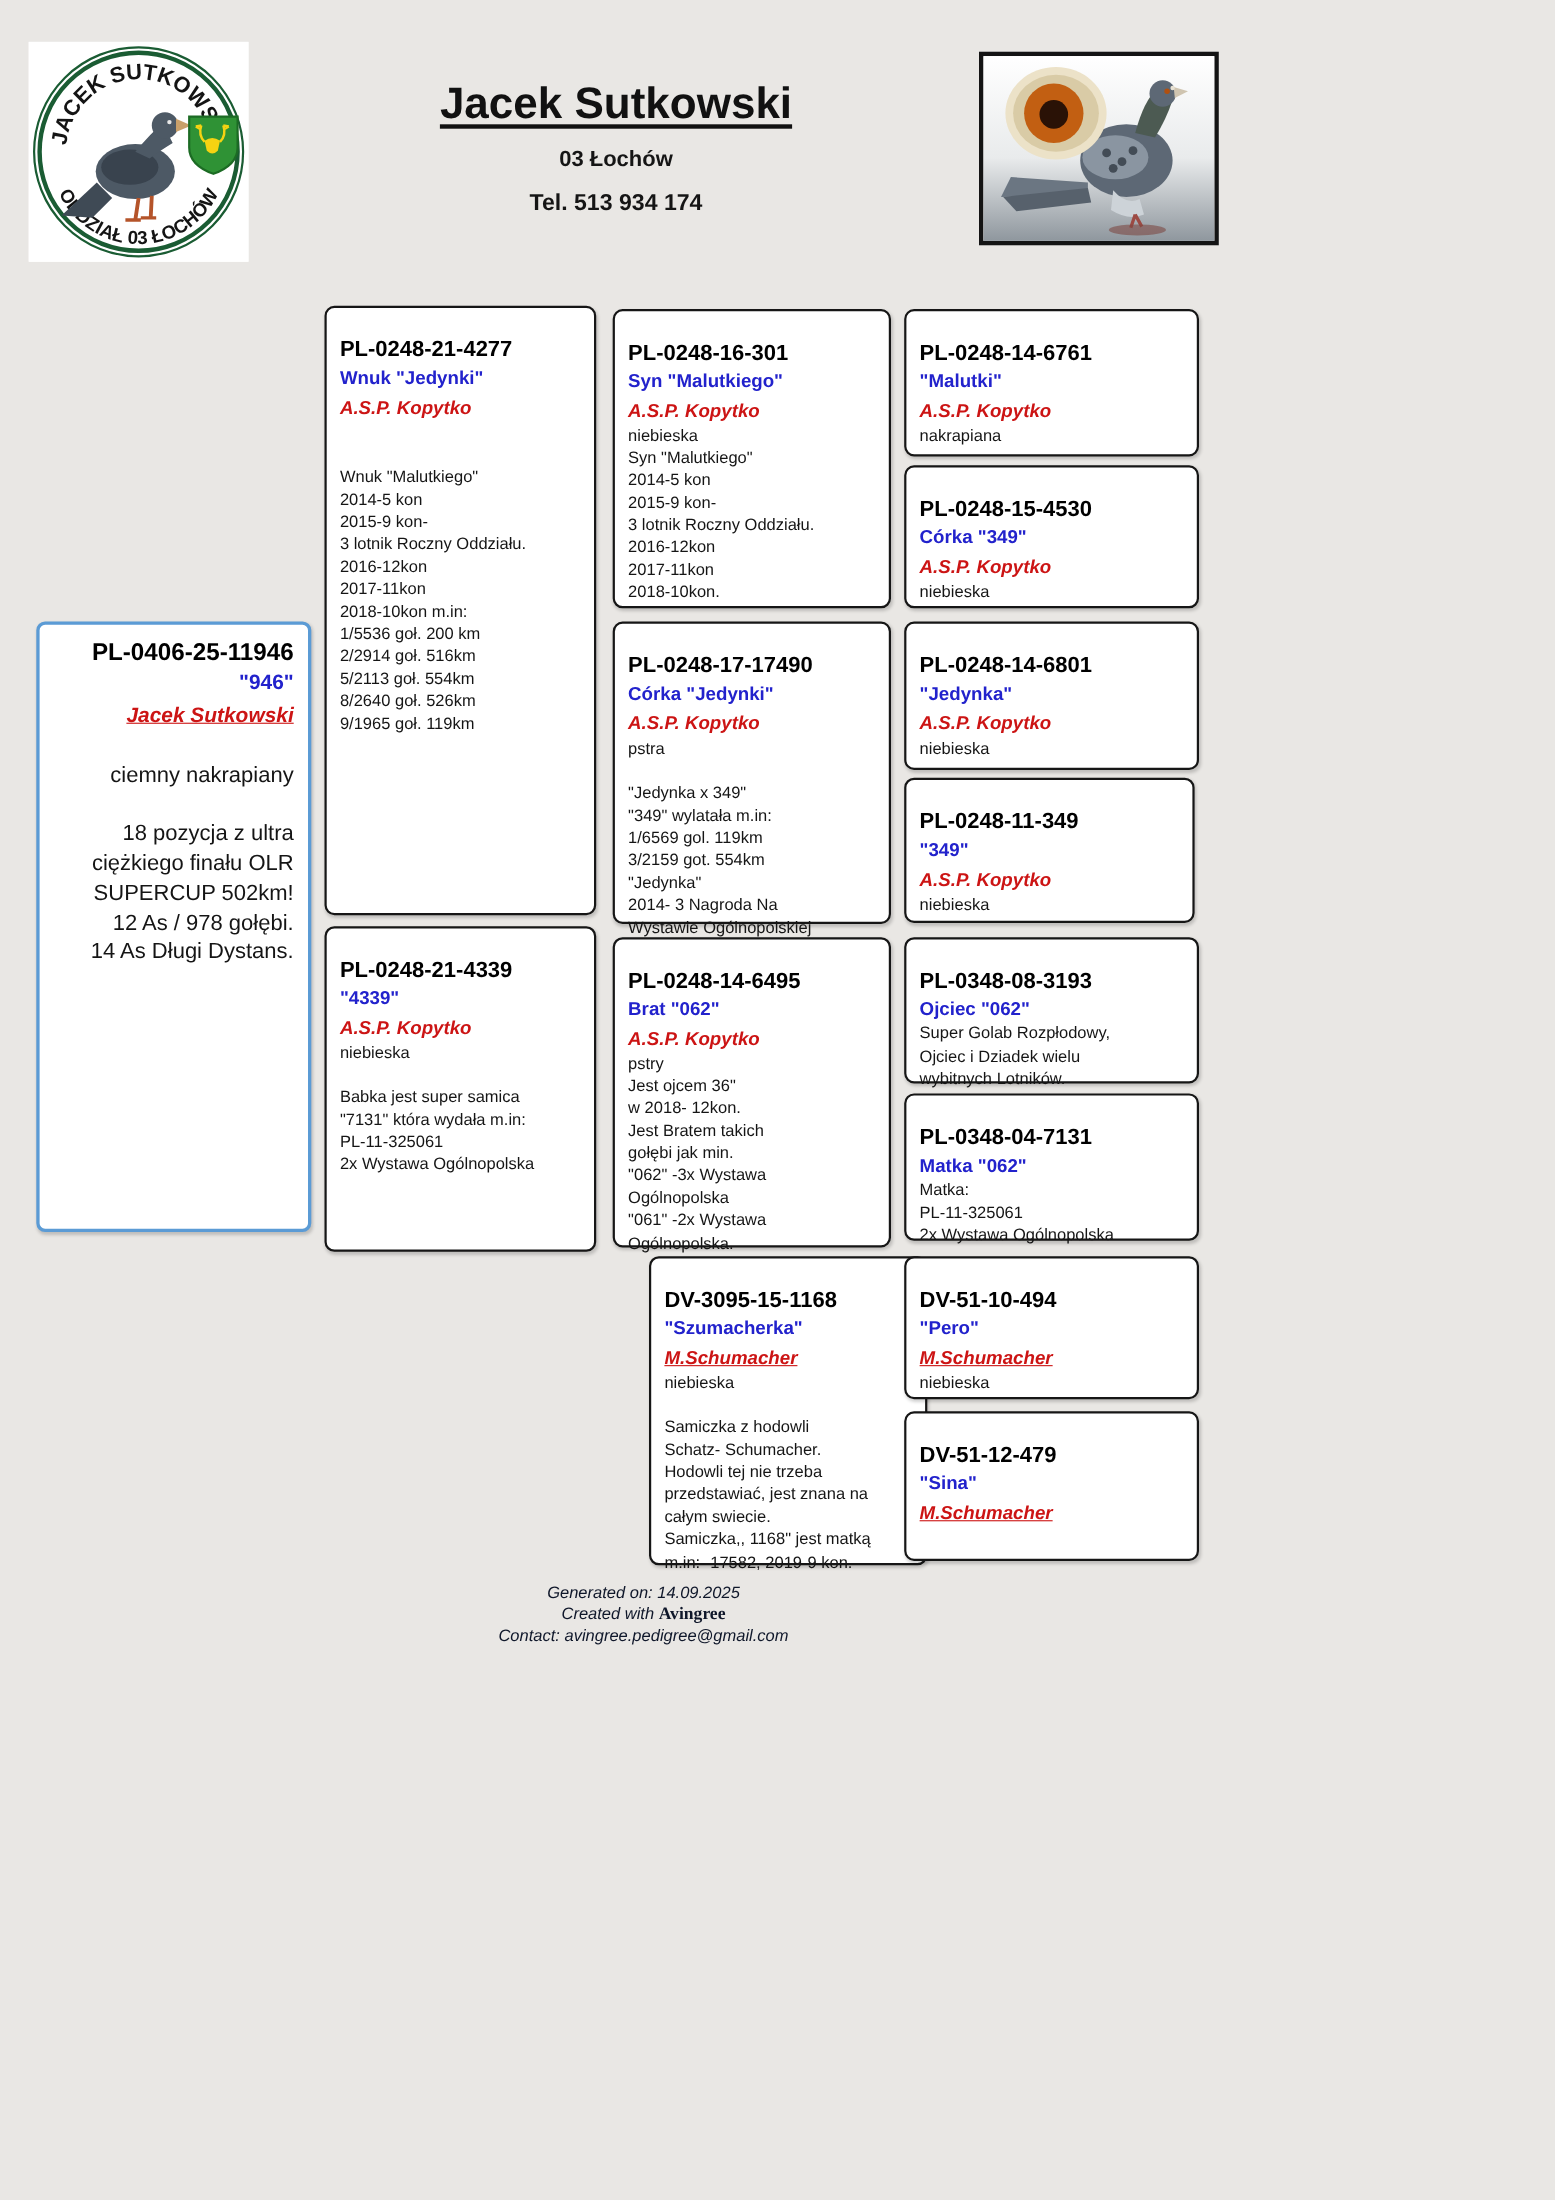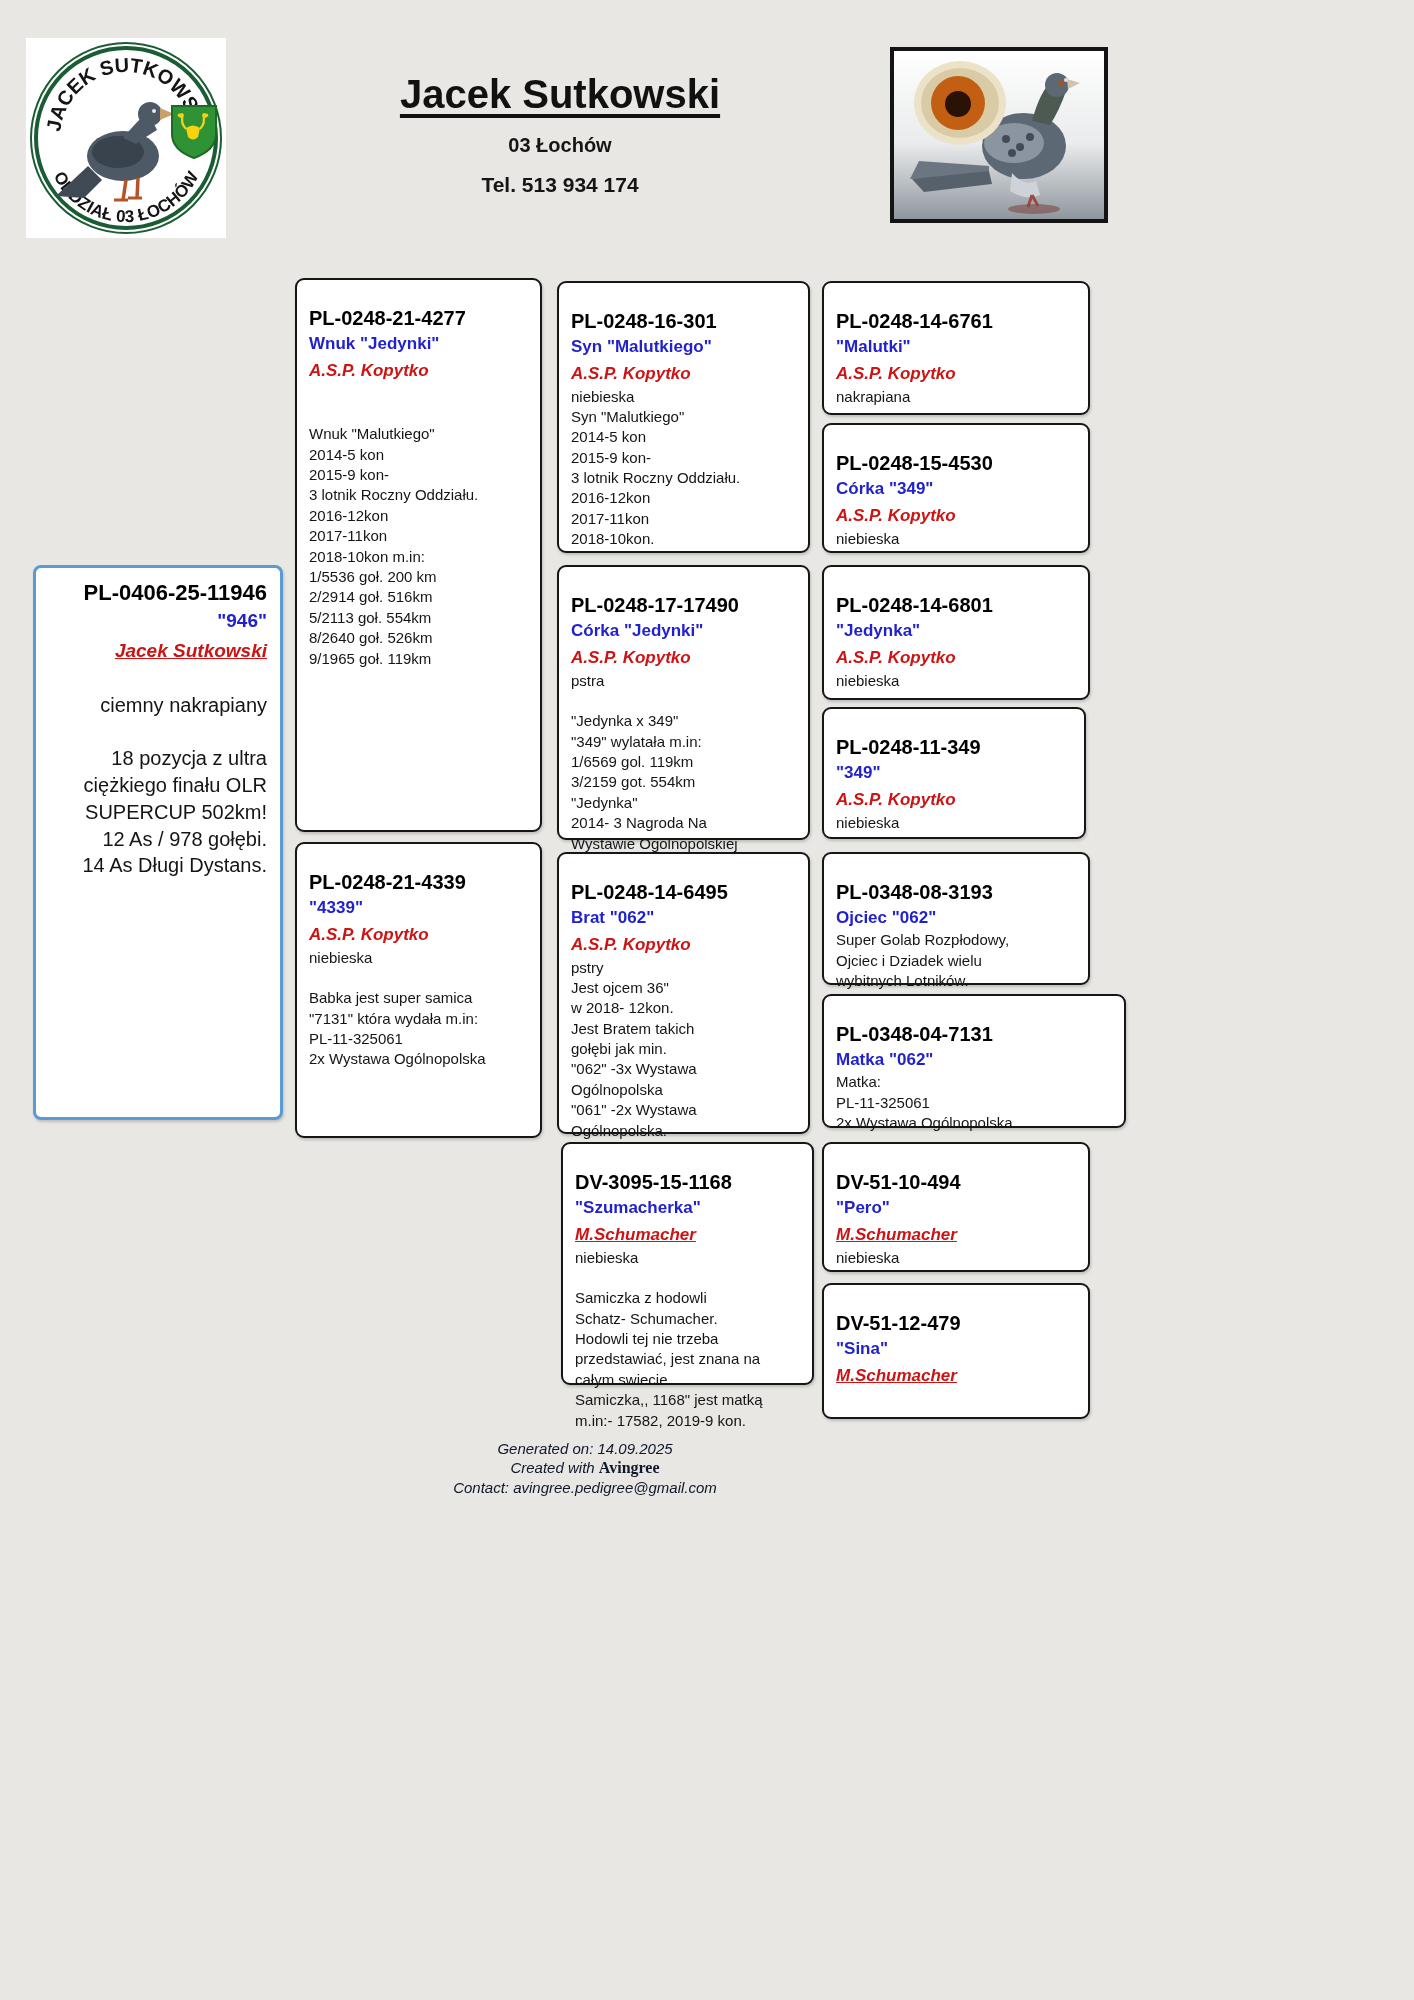--- a/index.html
+++ b/index.html
@@ -53,27 +53,27 @@
     white-space:pre-line;margin-top:2px;
   }
   .box--subject .body{font-size:20px;line-height:1.34;}
   
   .b-subject{left:33px;top:565px;width:250px;height:555px}
   .b-g2-0{left:295px;top:278px;width:247px;height:554px}
   .b-g2-1{left:295px;top:842px;width:247px;height:296px}
   .b-g3-0{left:557px;top:281px;width:253px;height:272px}
   .b-g3-1{left:557px;top:565px;width:253px;height:275px}
   .b-g3-2{left:557px;top:852px;width:253px;height:282px}
-  .b-g3-3{left:561px;top:1142px;width:253px;height:243px}
+  .b-g3-3{left:590px;top:1142px;width:253px;height:281px}
   .b-g4-0{left:822px;top:281px;width:268px;height:134px}
   .b-g4-1{left:822px;top:423px;width:268px;height:130px}
   .b-g4-2{left:822px;top:565px;width:268px;height:135px}
   .b-g4-3{left:822px;top:707px;width:264px;height:132px}
   .b-g4-4{left:822px;top:852px;width:268px;height:133px}
-  .b-g4-5{left:822px;top:994px;width:304px;height:134px}
+  .b-g4-5{left:822px;top:994px;width:268px;height:134px}
   .b-g4-6{left:822px;top:1142px;width:268px;height:130px}
   .b-g4-7{left:822px;top:1283px;width:268px;height:136px}
   
   .footer{
     position:absolute;left:0;top:1438px;width:1170px;
     text-align:center;font-size:15px;font-style:italic;color:#0f172a;
   }
   .footer div{margin:2px 0;}
   .footer .brand{
     font-style:normal;font-weight:bold;

